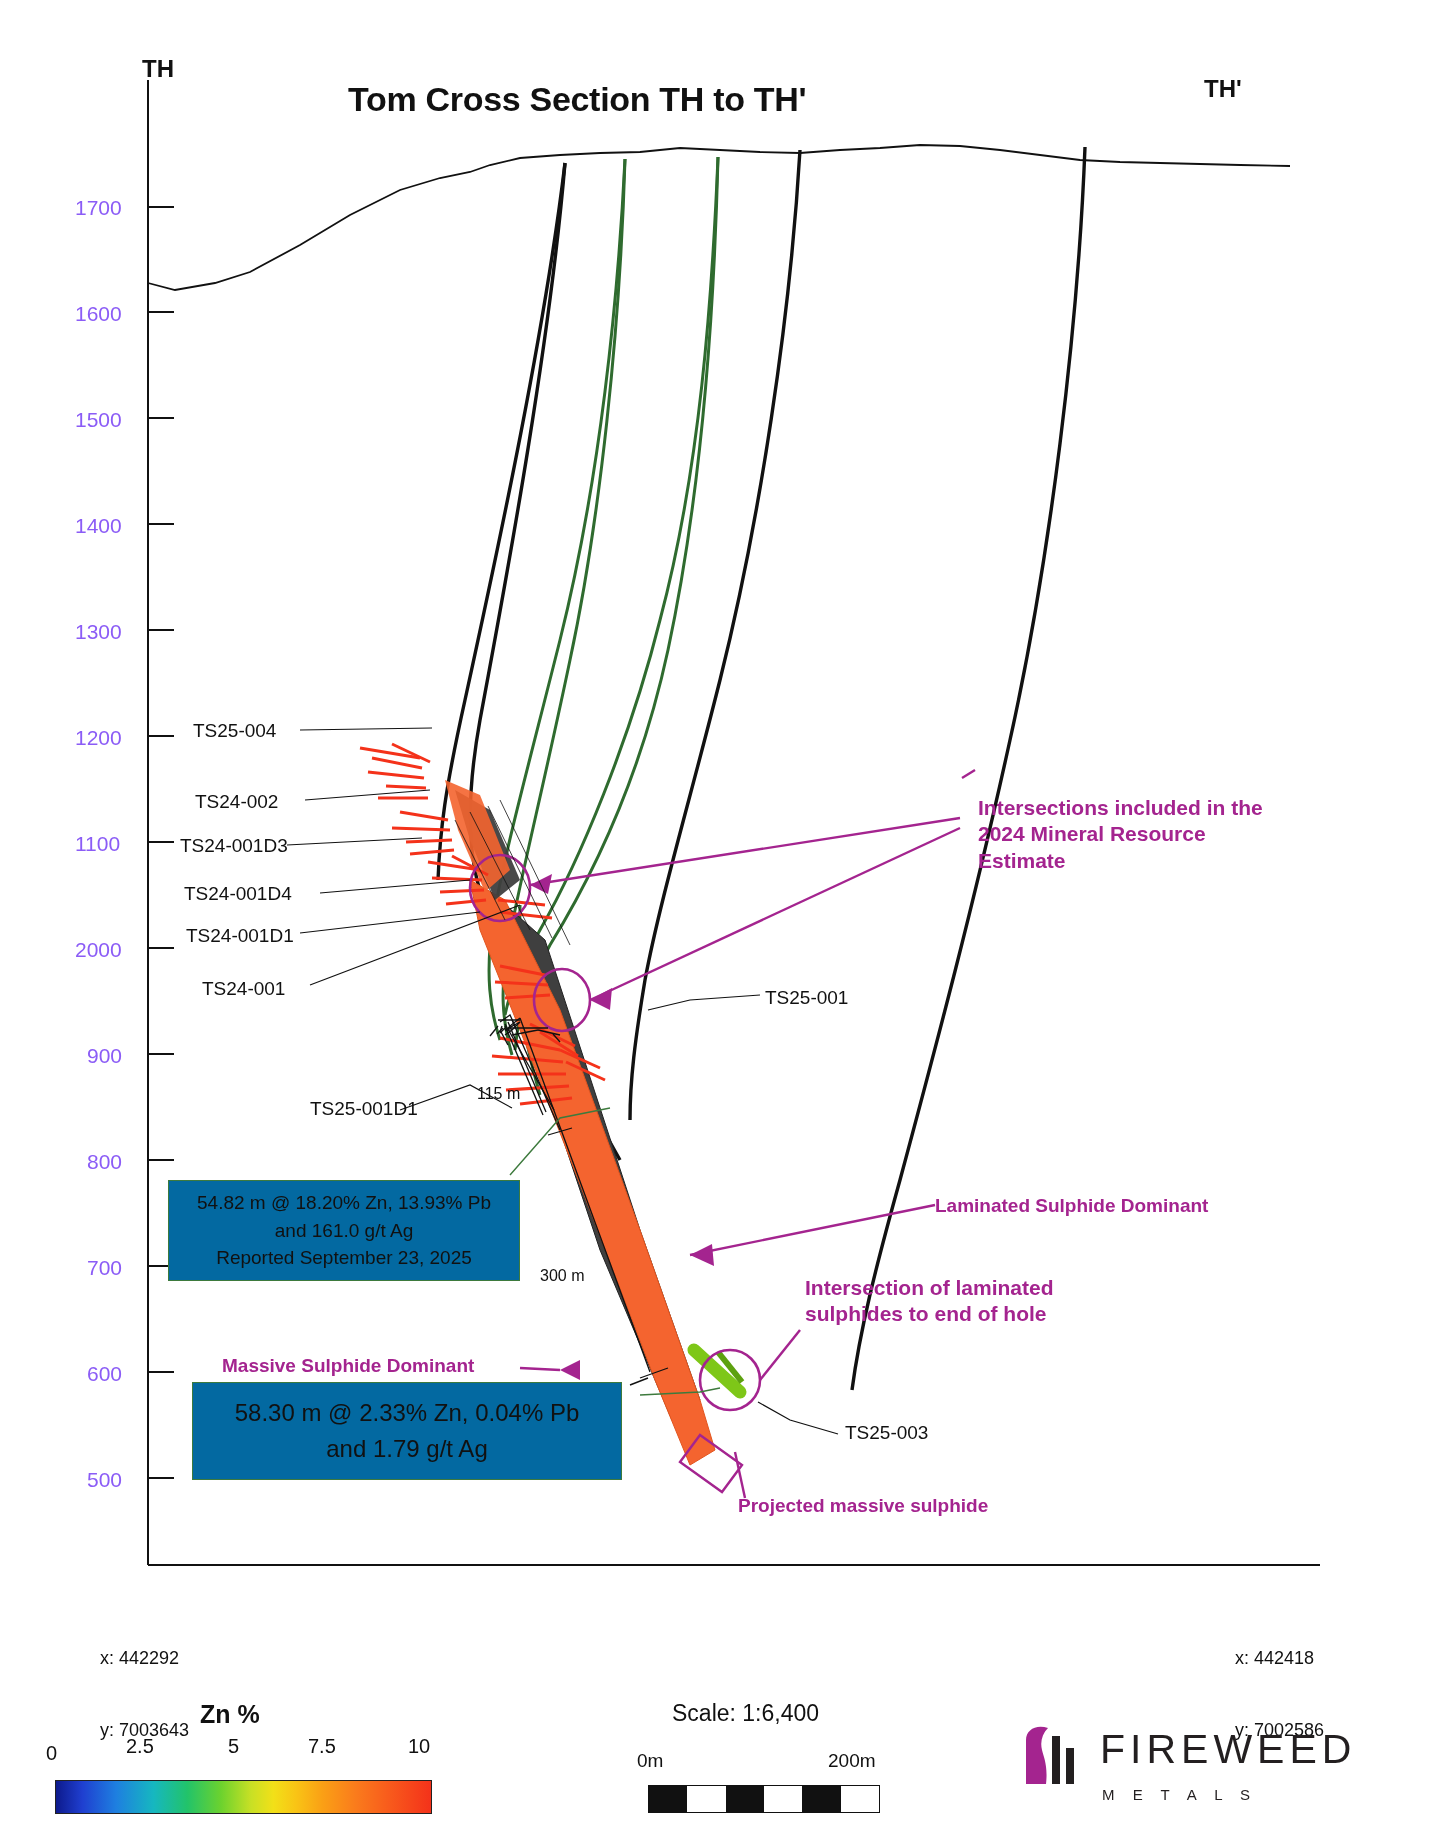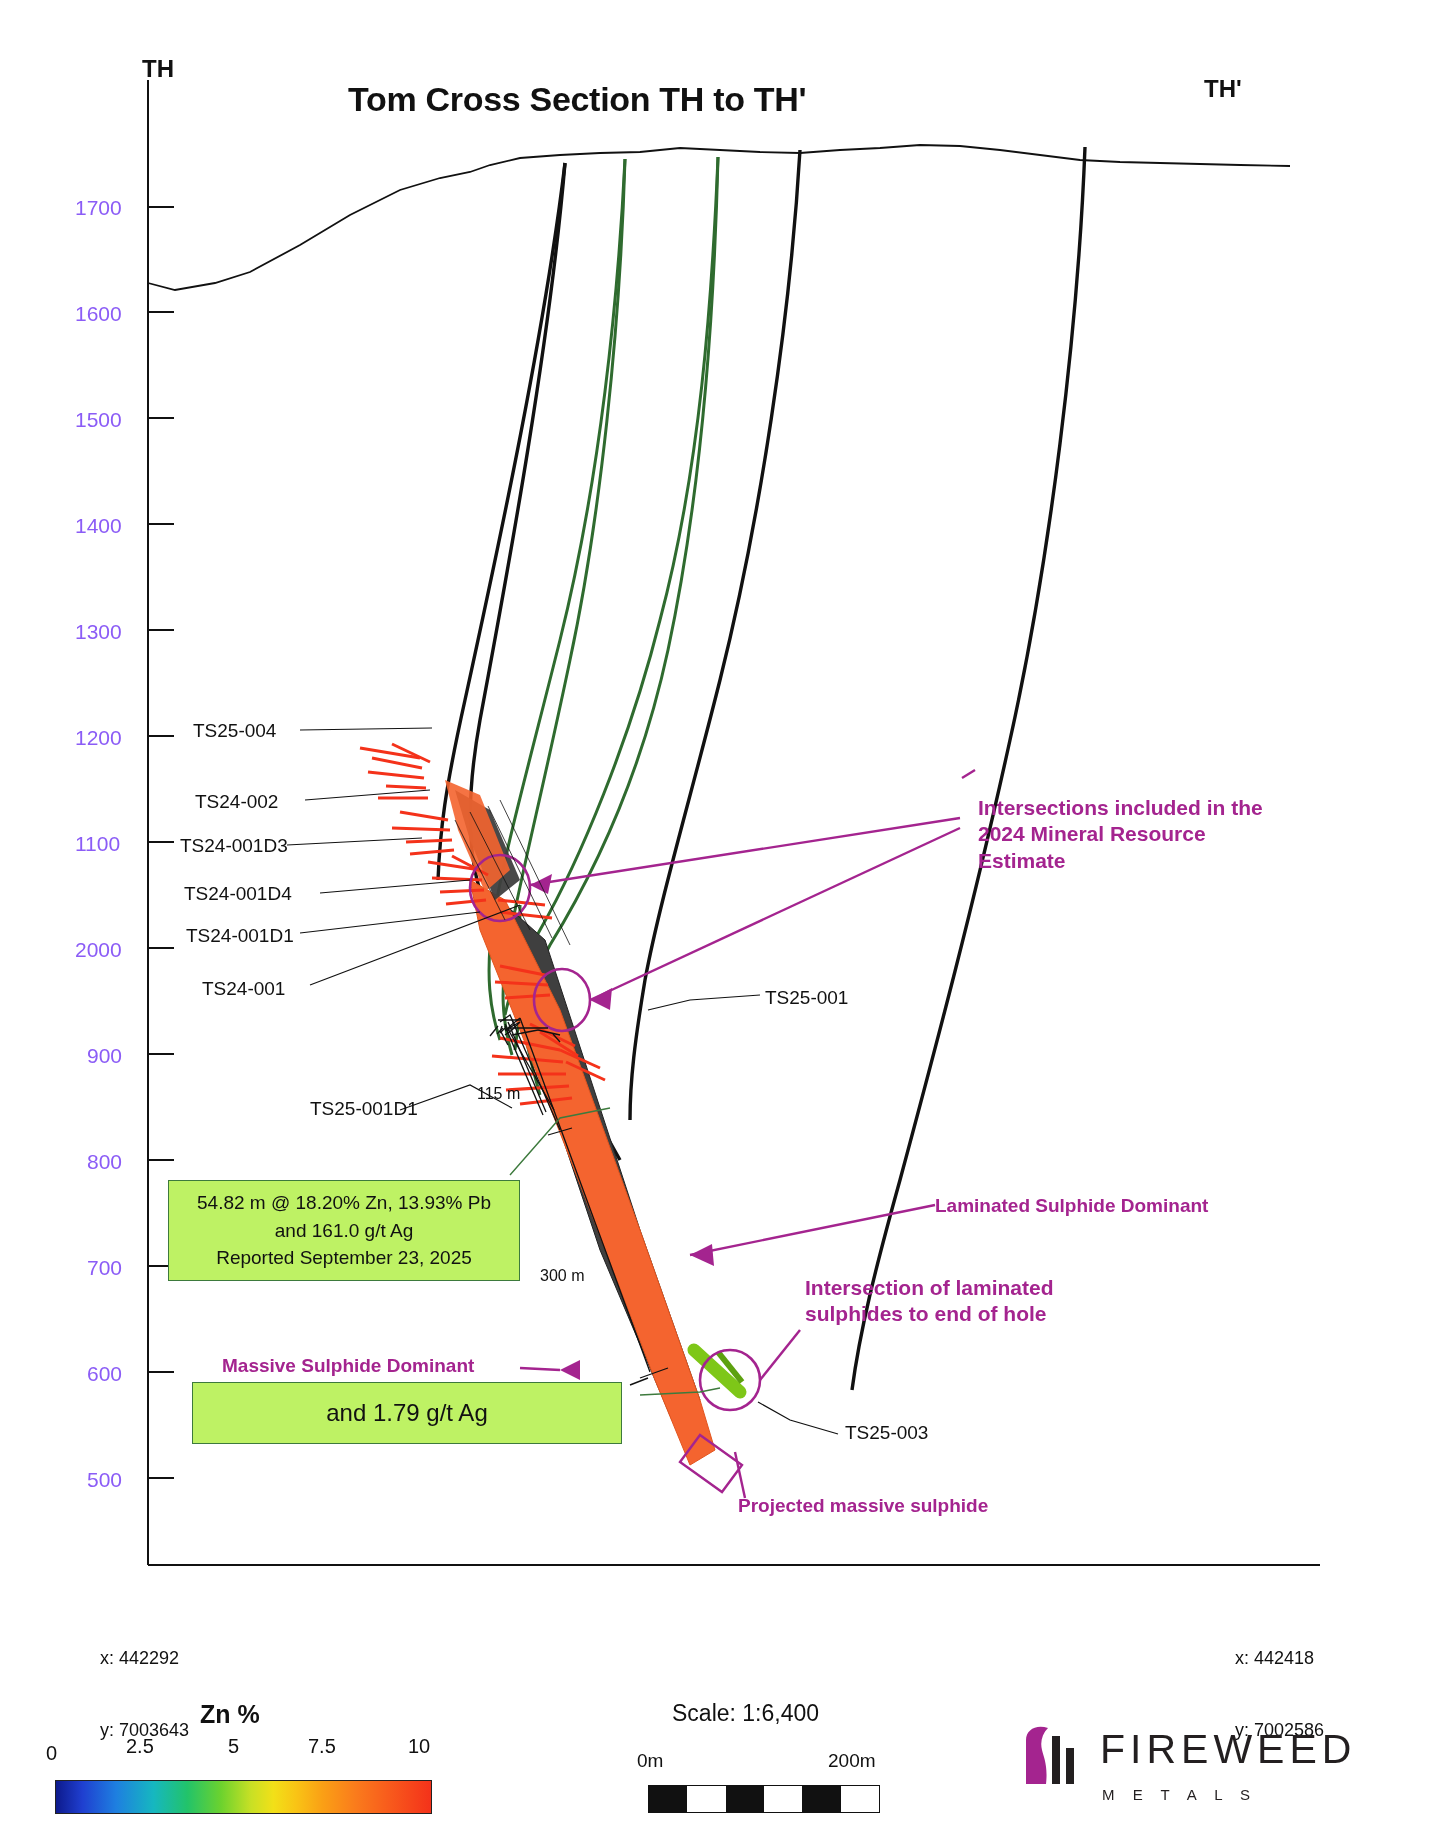--- a/index.html
+++ b/index.html
@@ -65,21 +65,21 @@
     color: #111;
   }
   .coord {
     font-size: 18px;
     color: #111;
     line-height: 1.35;
   }
   .callout {
     position: absolute;
     border: 1.5px solid #3d7a3d;
-    background: #bef264;
+    background: #0369a1;
     text-align: center;
     color: #111;
   }
   .callout.c1 {
     font-size: 19px;
     padding: 8px 10px;
     line-height: 1.45;
   }
   .callout.c2 {
     font-size: 24px;
@@ -350,20 +350,21 @@
   <div class="lbl magenta-small" style="left:222px; top:1355px;">Massive Sulphide Dominant</div>
   <div class="lbl magenta-small" style="left:738px; top:1495px;">Projected massive sulphide</div>
 
   <div class="callout c1" style="left:168px; top:1180px; width:330px;">
     <div>54.82 m @ 18.20% Zn, 13.93% Pb</div>
     <div>and 161.0 g/t Ag</div>
     <div>Reported September 23, 2025</div>
   </div>
 
   <div class="callout c2" style="left:192px; top:1382px; width:400px;">
+    <div>58.30 m @ 2.33% Zn, 0.04% Pb</div>
     <div>and 1.79 g/t Ag</div>
   </div>
 
   <div class="lbl coord" style="left:100px; top:1597px;">
     <div>x: 442292</div>
     <div>y: 7003643</div>
   </div>
   <div class="lbl coord" style="left:1235px; top:1597px;">
     <div>x: 442418</div>
     <div>y: 7002586</div>

